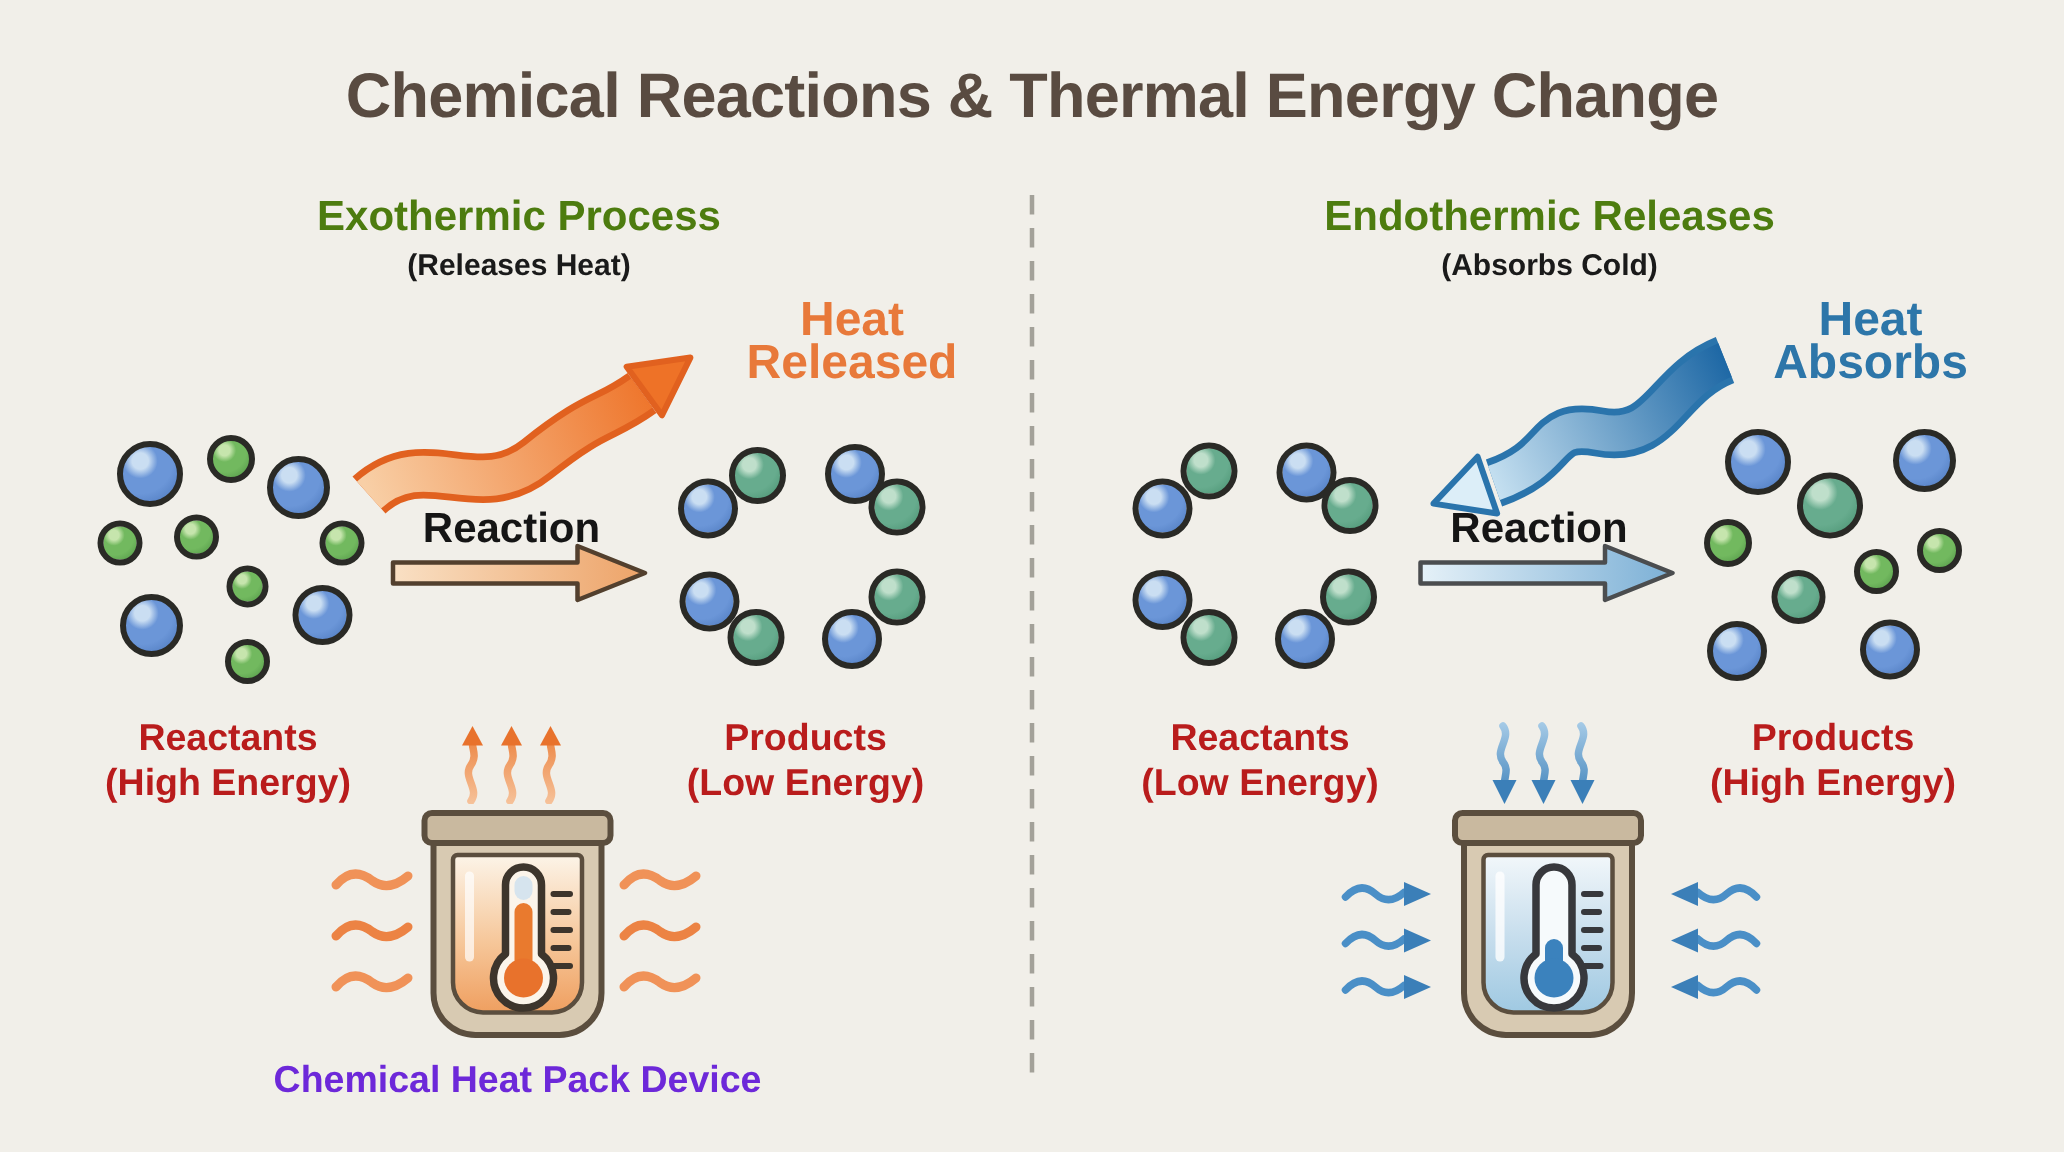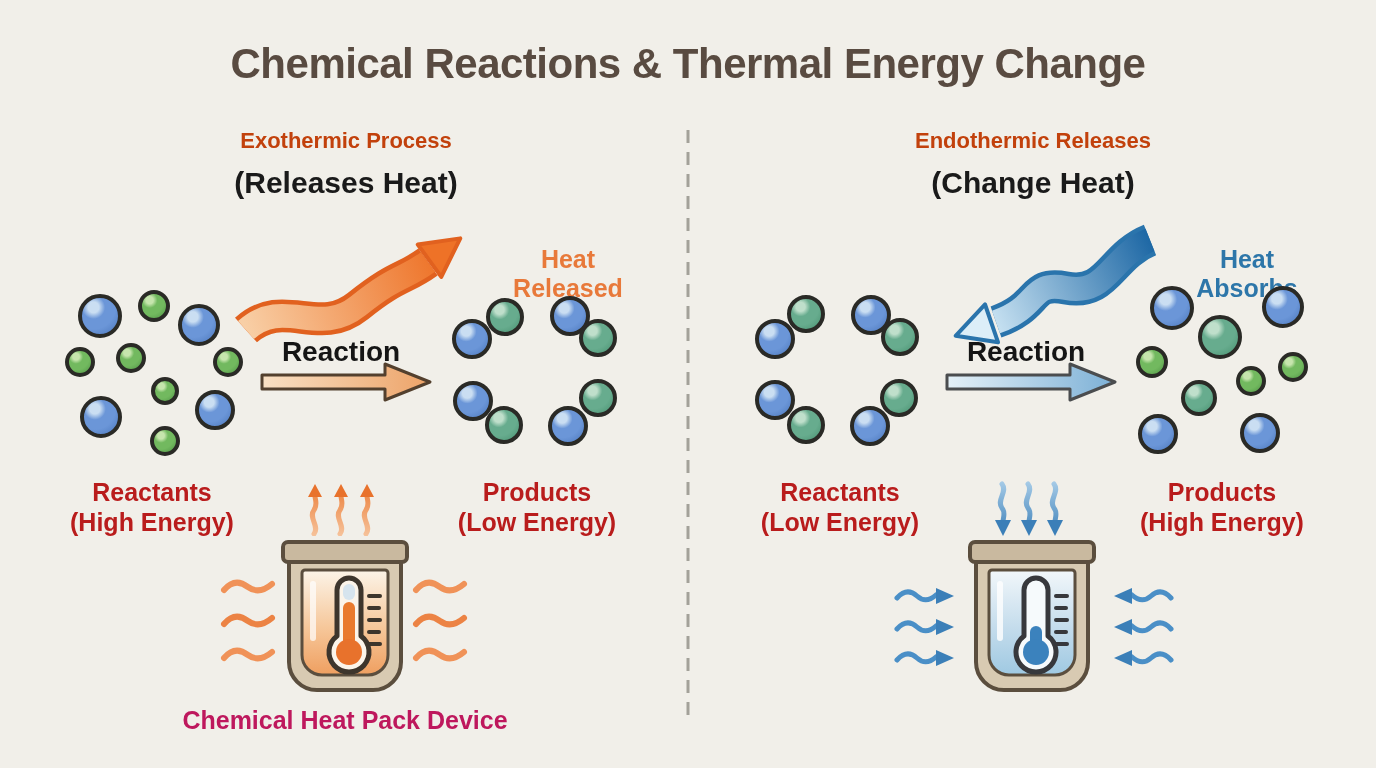--- a/index.html
+++ b/index.html
@@ -1,26 +1,26 @@
 <!DOCTYPE html>
 <html><head>
 <meta charset="utf-8">
 <style>
   html,body{margin:0;padding:0;}
   body{font-family:"Liberation Sans",sans-serif;background:#e9e6df;}
   .canvas{position:relative;width:1376px;height:768px;background:#f1efe9;overflow:hidden;}
   .abs{position:absolute;}
   .ctr{text-align:center;}
   .title{top:40px;left:0;width:1376px;font-size:42px;font-weight:bold;color:#594b41;letter-spacing:-0.5px;}
-  .heading{font-size:22px;font-weight:bold;color:#c2410c;}
-  .subheading{font-size:30px;font-weight:600;color:#1a1a1a;}
-  .heat-label{font-size:25px;font-weight:bold;line-height:29px;margin-top:47px;}
+  .heading{font-size:28px;font-weight:bold;color:#4d7c0f;}
+  .subheading{font-size:20px;font-weight:600;color:#1a1a1a;}
+  .heat-label{font-size:32px;font-weight:bold;line-height:29px;}
   .reaction-label{font-size:28px;font-weight:600;color:#151515;}
   .mol-label{font-size:25px;font-weight:600;color:#b91c1c;line-height:30px;}
-  .caption{font-size:25px;font-weight:bold;color:#be185d;}
+  .caption{font-size:25px;font-weight:bold;color:#6d28d9;}
   .molecule{position:absolute;border-radius:50%;box-sizing:border-box;}
   svg{display:block;}
 </style>
 </head>
 <body>
 
 <div class="canvas">
 
   <div class="abs ctr title">Chemical Reactions &amp; Thermal Energy Change</div>
 
@@ -155,21 +155,21 @@
       <line x1="94" y1="58" x2="105" y2="58"></line>
         <line x1="94" y1="70" x2="104" y2="70"></line>
       <line x1="94" y1="82" x2="105" y2="82"></line>
         <line x1="94" y1="94" x2="104" y2="94"></line>
       <line x1="94" y1="106" x2="105" y2="106"></line>
     </g>
   </svg>
   <div class="abs ctr caption" style="left:145px;top:706px;width:400px">Chemical Heat Pack Device</div>
 
   <div class="abs ctr heading" style="left:783px;top:128px;width:500px">Endothermic Releases</div>
-  <div class="abs ctr subheading" style="left:783px;top:166px;width:500px">(Change Heat)</div>
+  <div class="abs ctr subheading" style="left:783px;top:166px;width:500px">(Absorbs Cold)</div>
 
   <svg class="abs" style="left:872px;top:198px" width="300" height="160" viewBox="0 0 300 160">
     <defs>
       <linearGradient id="coldRibbon" gradientUnits="userSpaceOnUse" x1="278" y1="42" x2="112" y2="125">
         <stop offset="0" stop-color="#1e68a5"></stop>
           <stop offset="1" stop-color="#cfe7f5"></stop>
       </linearGradient>
     </defs>
     <path d="M278,42 C238,58 236,98 194,90 C156,83 170,108 124,124" fill="none" stroke="#2a74ac" stroke-width="33" stroke-linecap="butt"></path>
     <path d="M278,42 C238,58 236,98 194,90 C156,83 170,108 124,124" fill="none" stroke="url(#coldRibbon)" stroke-width="24" stroke-linecap="butt"></path>

